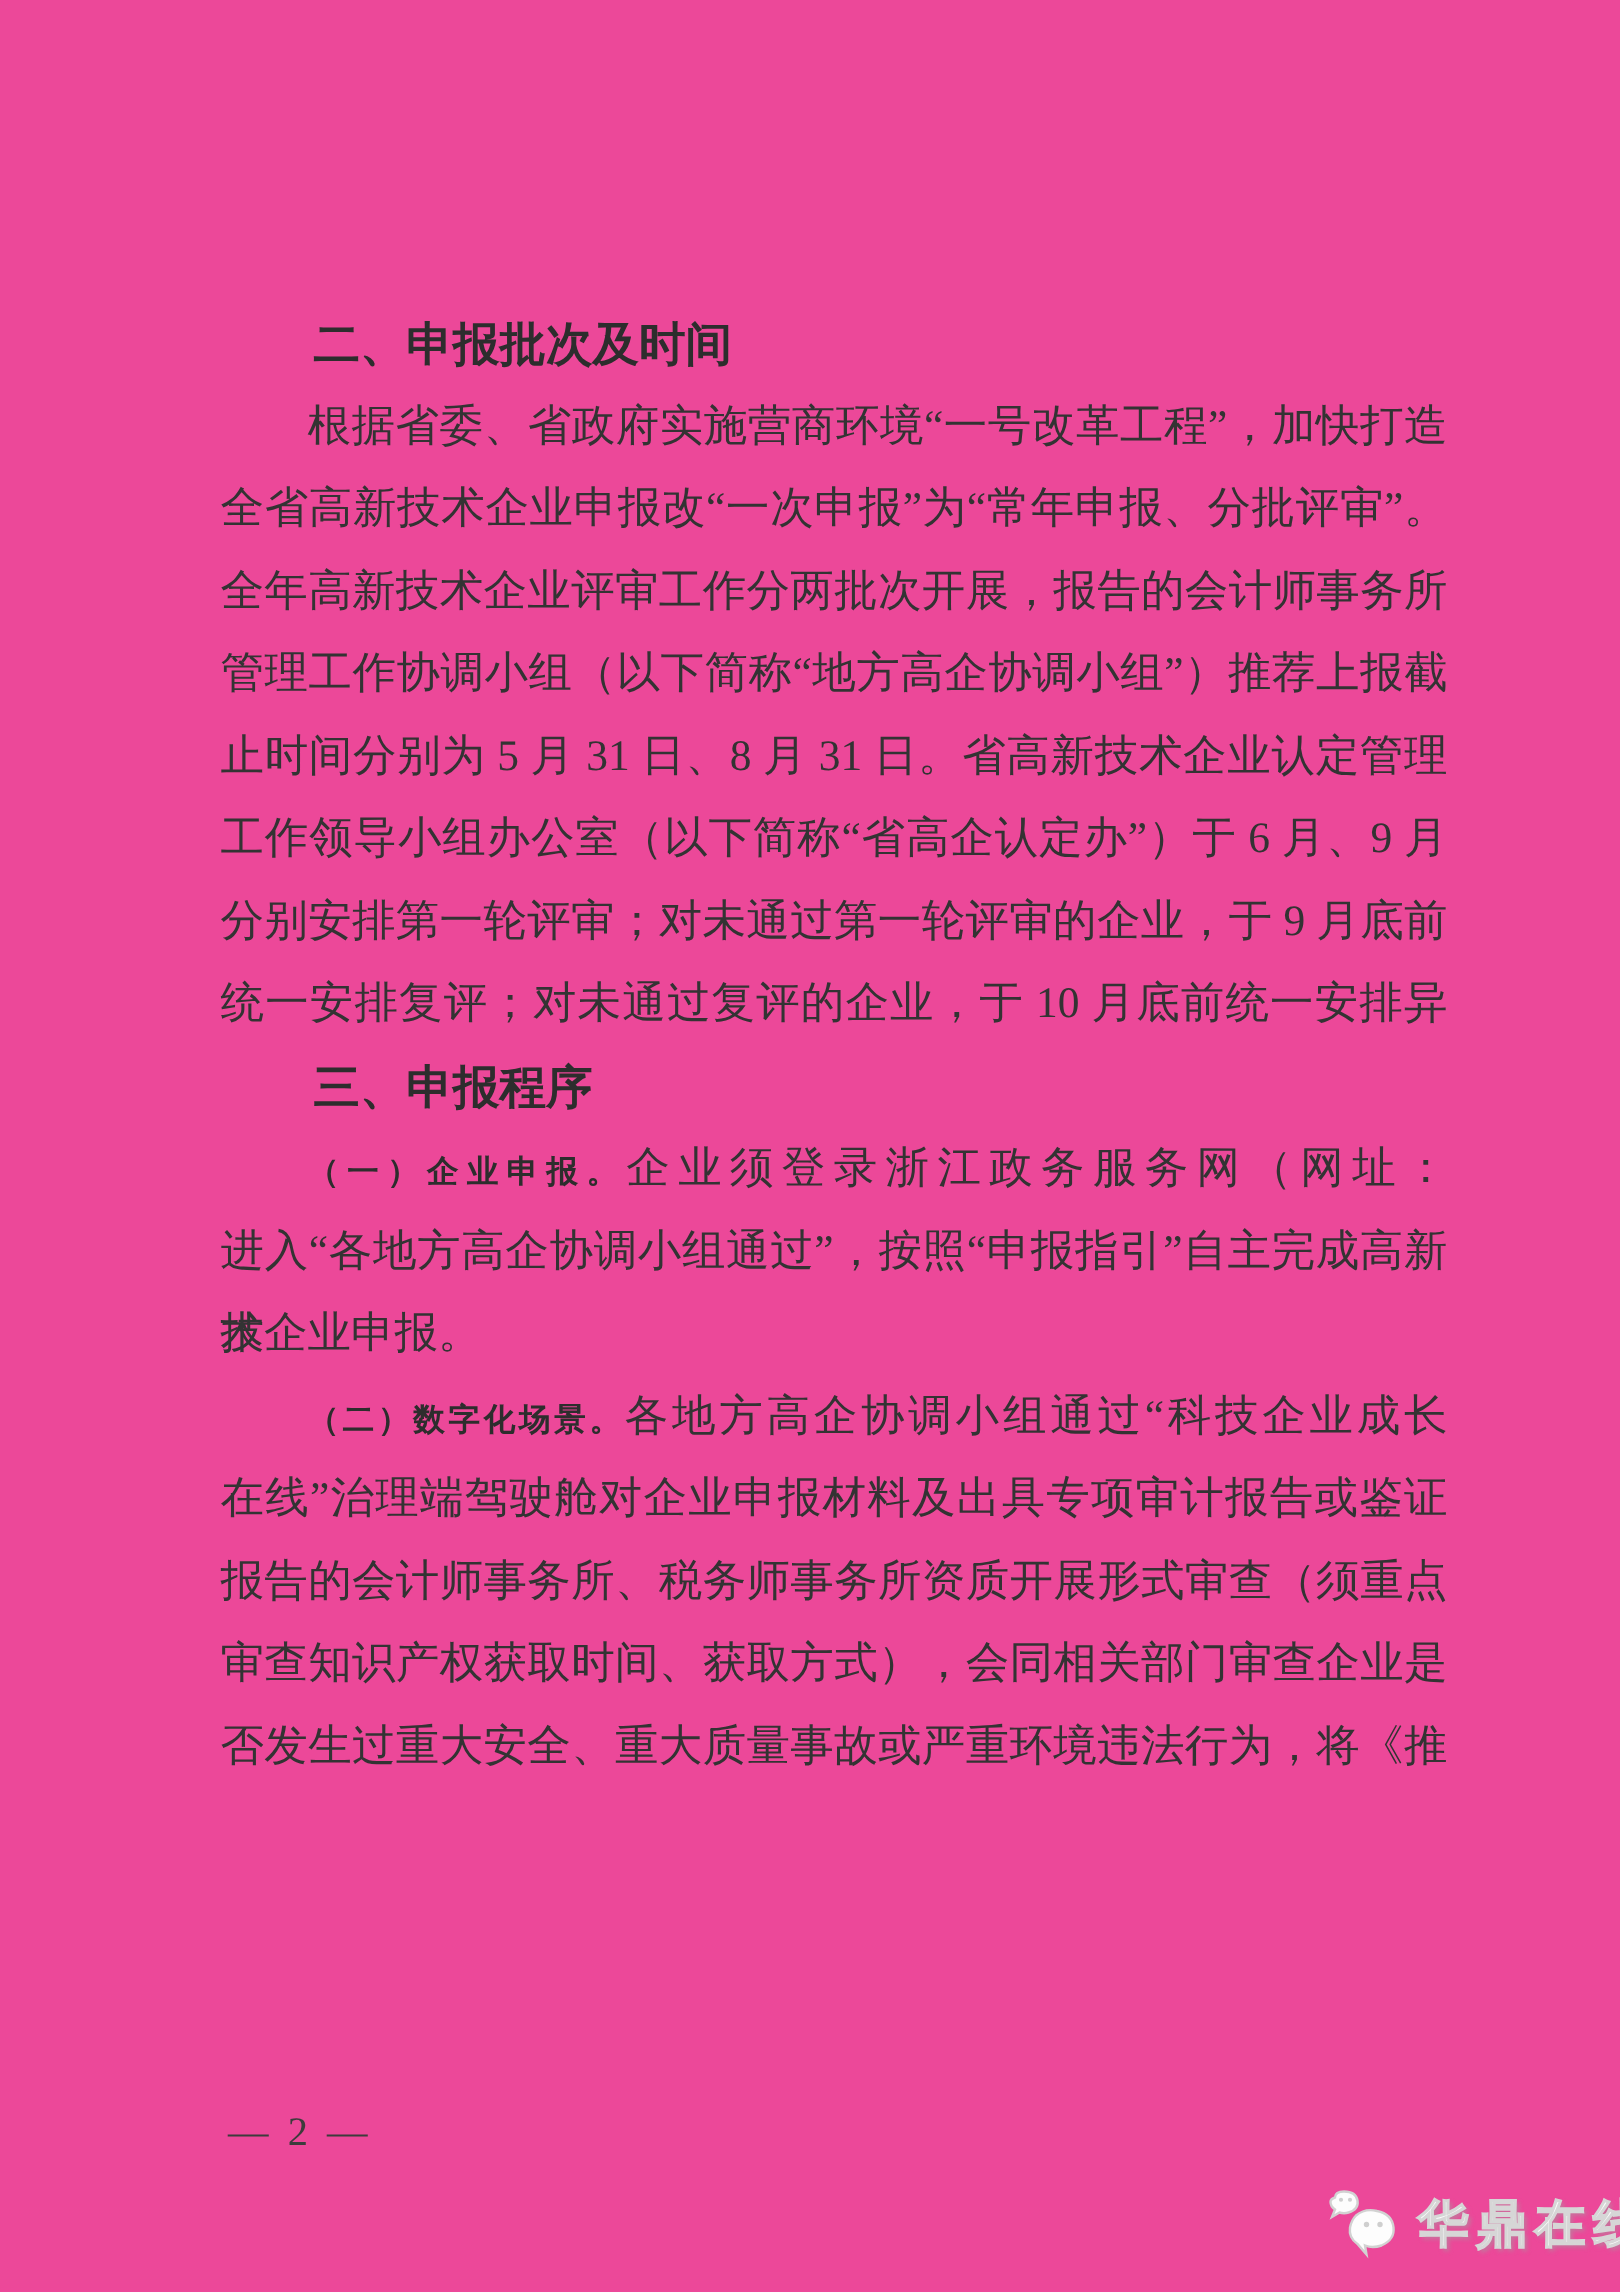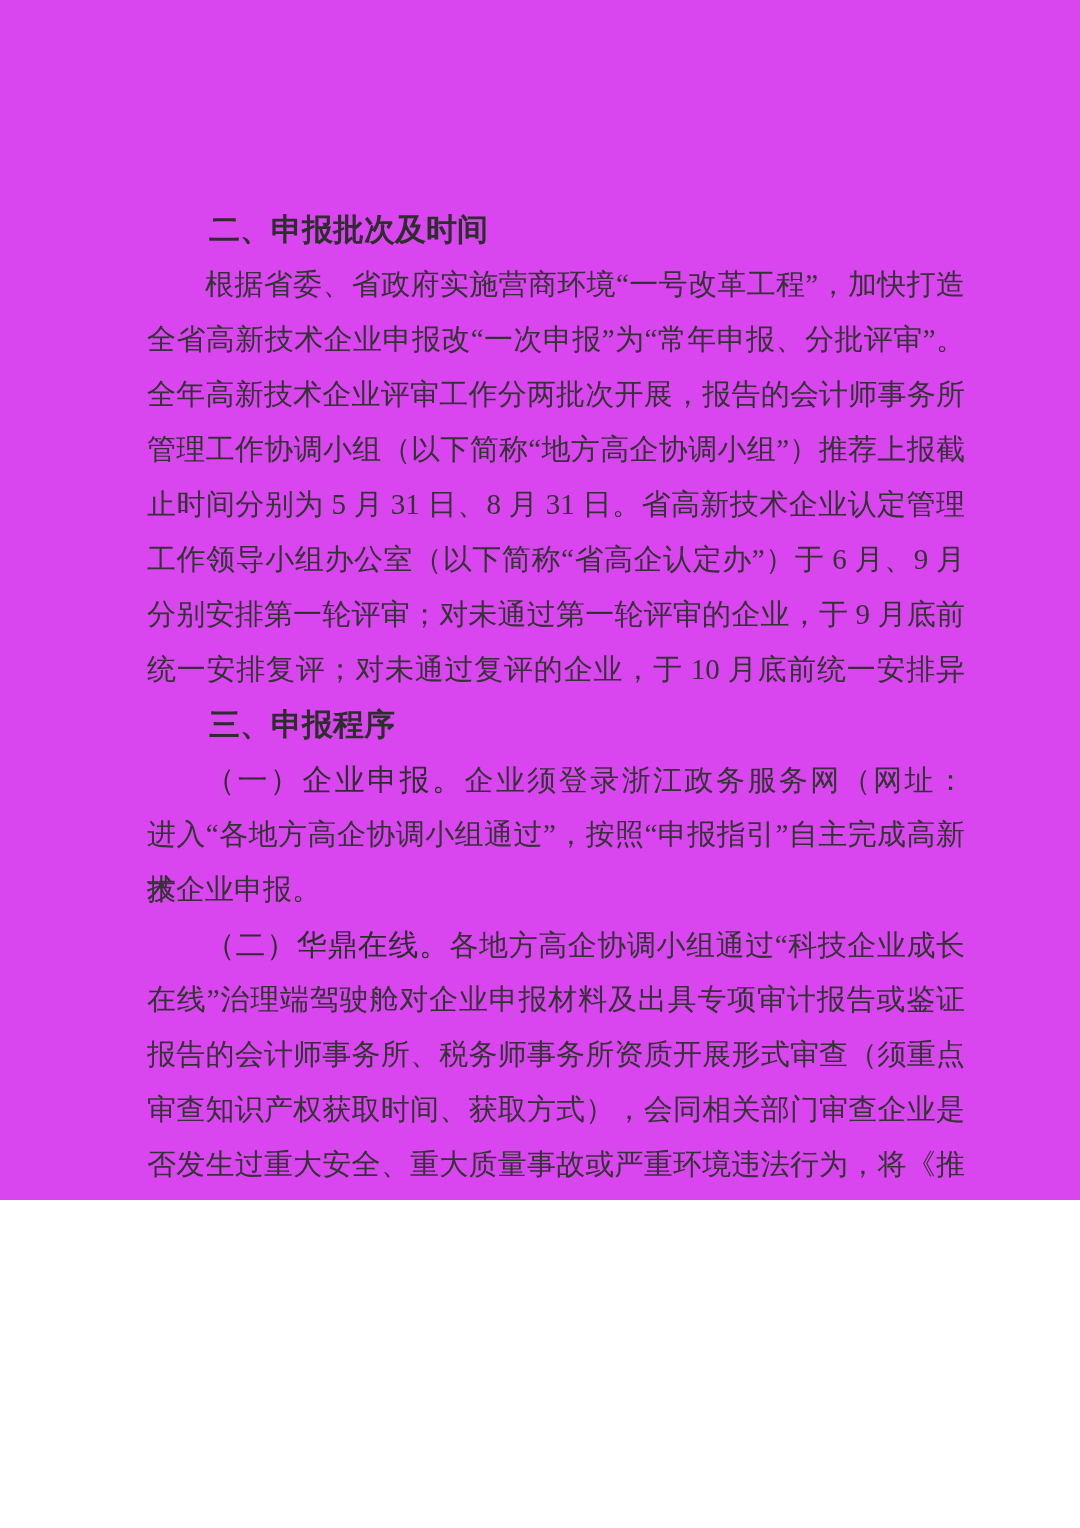--- a/index.html
+++ b/index.html
@@ -1,20 +1,20 @@
 <!DOCTYPE html>
 <html><head>
 <meta charset="utf-8">
 <style>
   html, body { margin: 0; padding: 0; background: #ffffff; }
   .page {
     position: relative;
     width: 1080px;
-    height: 1200px;
-    background: #d946ef;
+    height: 1528px;
+    background: #ec4899;
     overflow: hidden;
     font-family: "Liberation Serif", "DejaVu Serif", serif;
     color: #333333;
   }
   .content {
     position: absolute;
     left: 147px;
     top: 202px;
     width: 818px;
   }
@@ -35,23 +35,23 @@
   .heading-line {
     height: 55px;
     line-height: 55px;
     font-size: 31px;
     font-weight: bold;
     color: #2d2d2d;
     text-indent: 2em;
     font-family: "Liberation Sans", "DejaVu Sans", sans-serif;
   }
   .lead-bold {
-    font-weight: normal;
+    font-weight: bold;
     color: #2d2d2d;
-    font-size: 30px;
+    font-size: 21px;
   }
   .page-number {
     position: absolute;
     left: 152px;
     top: 1401px;
     height: 40px;
     line-height: 40px;
     font-size: 27px;
     letter-spacing: 3px;
     color: #3c3c3c;
@@ -89,21 +89,21 @@
       <div class="text-line fill">全年高新技术企业评审工作分两批次开展，报告的会计师事务所</div>
       <div class="text-line fill">管理工作协调小组（以下简称“地方高企协调小组”）推荐上报截</div>
       <div class="text-line fill">止时间分别为 5 月 31 日、8 月 31 日。省高新技术企业认定管理</div>
       <div class="text-line fill">工作领导小组办公室（以下简称“省高企认定办”）于 6 月、9 月</div>
       <div class="text-line fill">分别安排第一轮评审；对未通过第一轮评审的企业，于 9 月底前</div>
       <div class="text-line fill">统一安排复评；对未通过复评的企业，于 10 月底前统一安排异</div>
       <div class="heading-line">三、申报程序</div>
       <div class="text-line fill indent"><span class="lead-bold">（一）企业申报。</span>企业须登录浙江政务服务网（网址：</div>
       <div class="text-line fill">进入“各地方高企协调小组通过”，按照“申报指引”自主完成高新技</div>
       <div class="text-line">术企业申报。</div>
-      <div class="text-line fill indent"><span class="lead-bold">（二）华鼎在线。</span>各地方高企协调小组通过“科技企业成长</div>
+      <div class="text-line fill indent"><span class="lead-bold">（二）数字化场景。</span>各地方高企协调小组通过“科技企业成长</div>
       <div class="text-line fill">在线”治理端驾驶舱对企业申报材料及出具专项审计报告或鉴证</div>
       <div class="text-line fill">报告的会计师事务所、税务师事务所资质开展形式审查（须重点</div>
       <div class="text-line fill">审查知识产权获取时间、获取方式），会同相关部门审查企业是</div>
       <div class="text-line fill">否发生过重大安全、重大质量事故或严重环境违法行为，将《推</div>
     </div>
 
   <div class="page-number">— 2 —</div>
 
   <div class="watermark">
     <span class="wm-icon">

